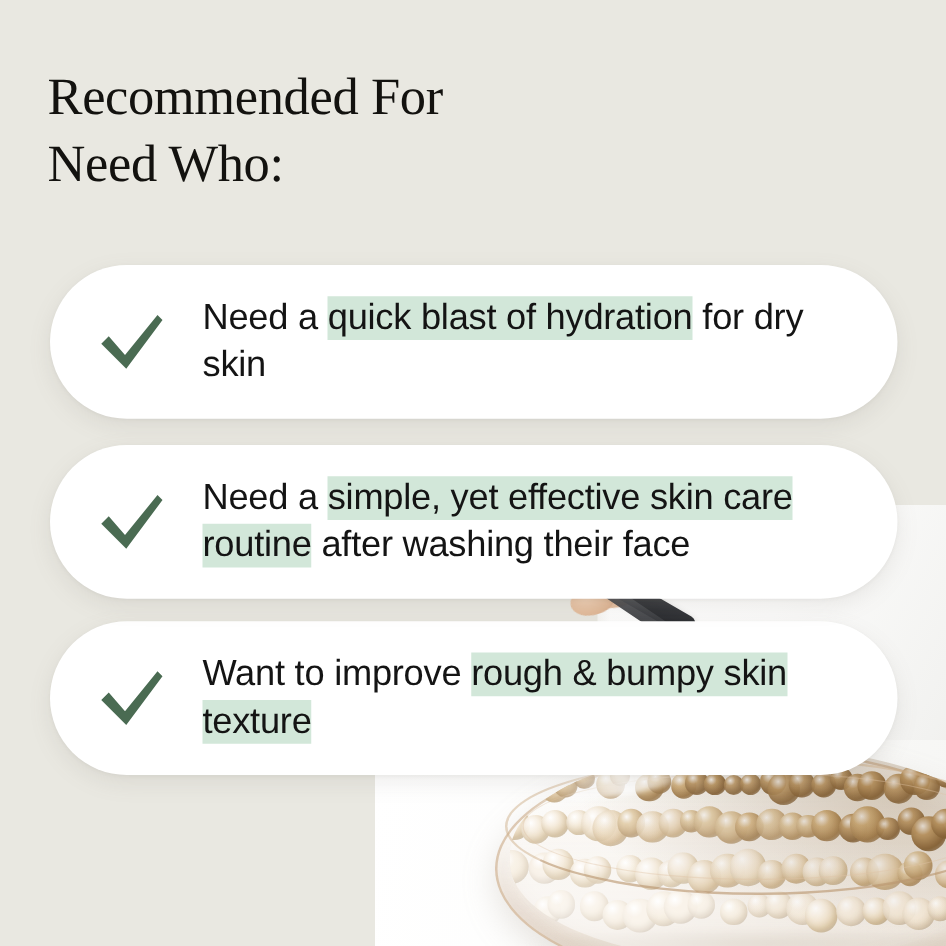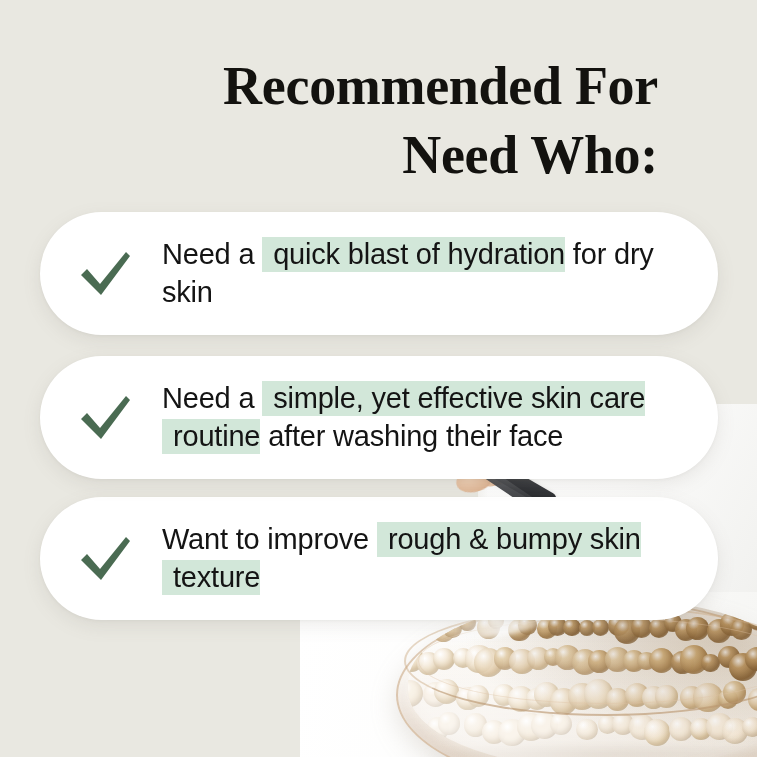--- a/index.html
+++ b/index.html
@@ -168,26 +168,25 @@
     transform:rotate(-11deg);
     filter:blur(2px);
   }
 
   
   #heading{
     position:absolute;
     left:38px; top:52px;
     width:620px;
     font-family:"Liberation Serif", serif;
-    font-size:54px;
-    font-weight:700;
+    font-size:42px;
+    font-weight:400;
     line-height:1.28;
     letter-spacing:-0.3px;
     color:#13120f;
-    text-align:right;
   }
   #heading .hl{ display:block; white-space:nowrap; }
 
   
   #cards{
     position:absolute;
     left:0; top:0;
     width:757px; height:757px;
   }
   .card{
@@ -218,21 +217,21 @@
     flex:1 1 auto;
     padding-right:26px;
     font-size:29px;
     line-height:38px;
     color:#141414;
     letter-spacing:-0.2px;
     margin-top:-1px;
   }
   .card-text .mark{
     background:#d2e7d9;
-    padding:1px 0 2px 11px;
+    padding:1px 0 2px 0;
     box-decoration-break:clone;
     -webkit-box-decoration-break:clone;
   }
 </style>
 </head>
 <body style="background: rgb(233, 232, 225);">
 
 <div id="photo-layer">
   <div class="photo-panel"></div>
   <div class="photo-panel-2"></div>

